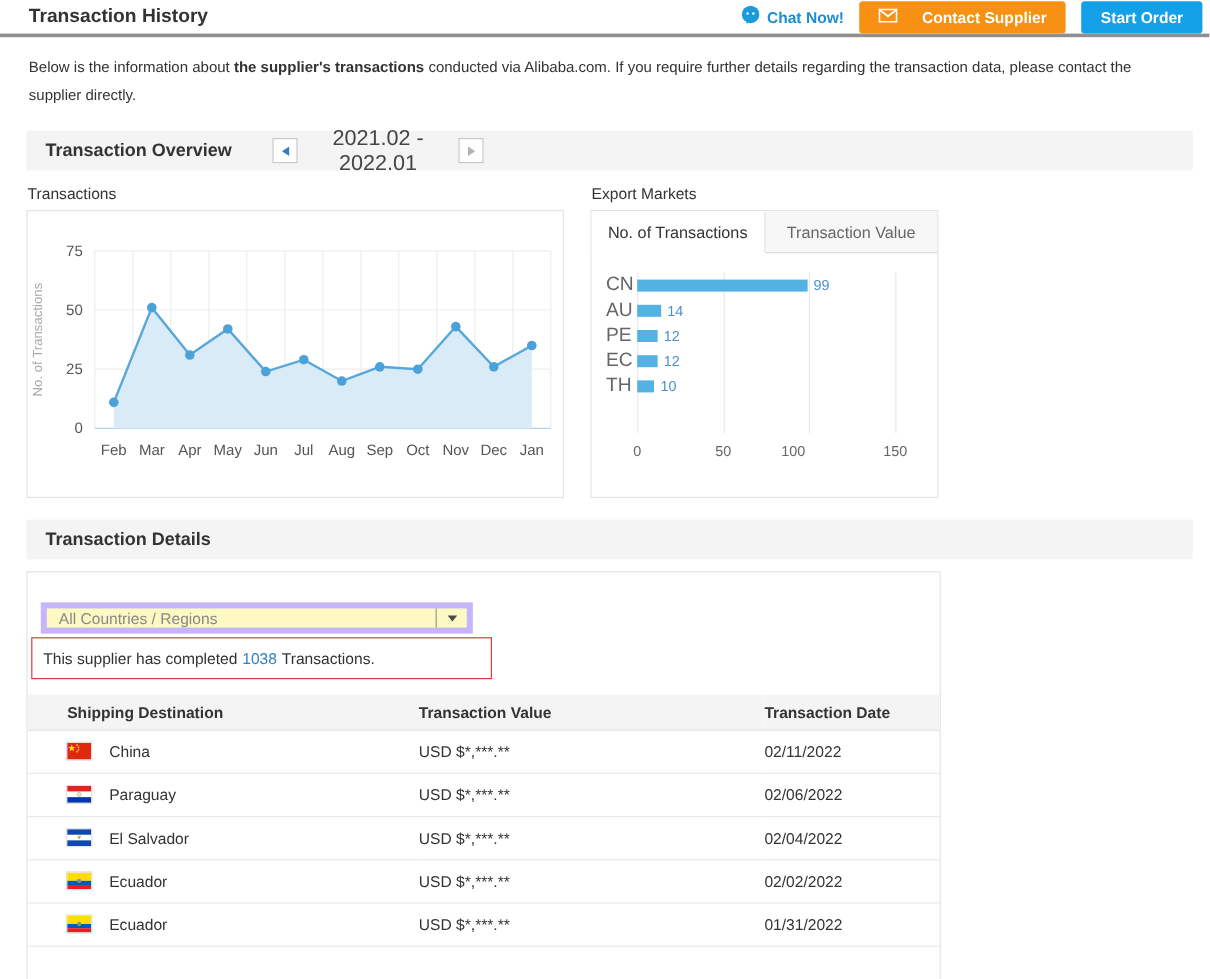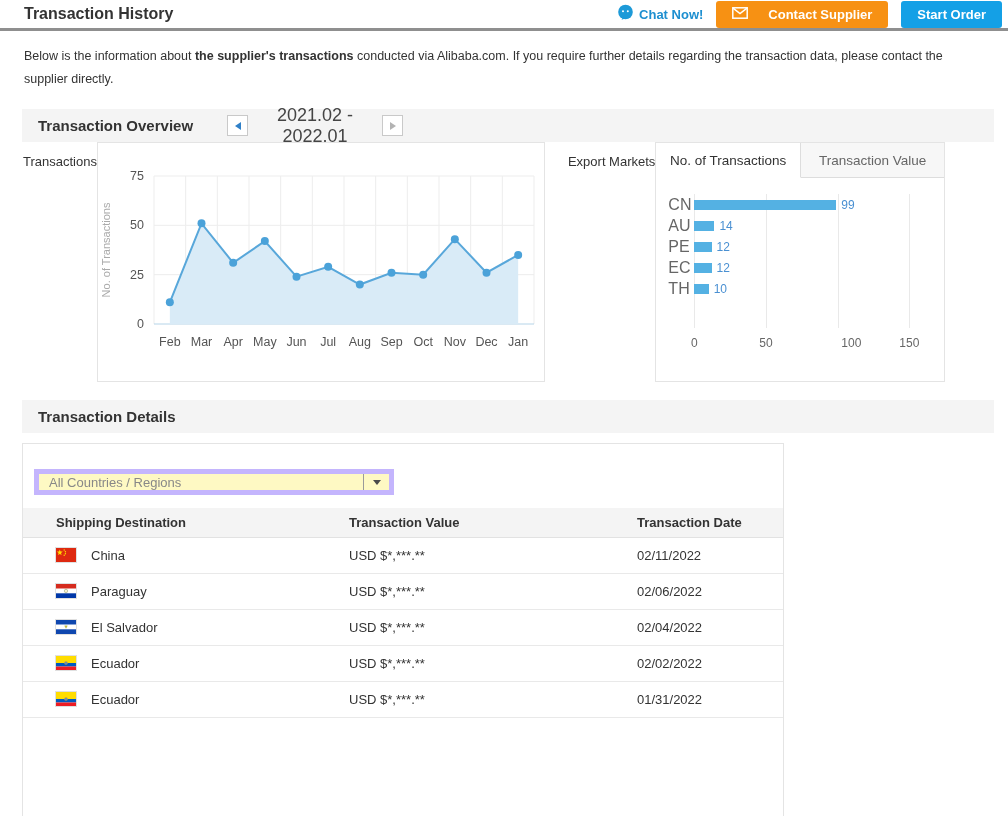--- a/index.html
+++ b/index.html
@@ -22,21 +22,21 @@
   .section-bar { margin:18px 14px 0 22px; background:#f4f4f4; height:33px; display:flex; align-items:center; padding:0 16px; }
   .section-title { font-size:15px; font-weight:bold; color:#333; }
   .date-nav { display:flex; align-items:center; margin-left:34px; }
   .nav-btn { width:21px; height:21px; background:#fff; border:1px solid #c9c9c9; display:flex; align-items:center; justify-content:center; cursor:pointer; }
   .arrow-left { width:0; height:0; border-top:4px solid transparent; border-bottom:4px solid transparent; border-right:6px solid #2f80c8; }
   .arrow-right { width:0; height:0; border-top:4px solid transparent; border-bottom:4px solid transparent; border-left:6px solid #b3b3b3; }
   .date-label { font-size:18px; color:#444; width:134px; text-align:center; }
 
   
   .charts-row { display:flex; margin-left:22px; }
-  .chart-col { display:flex; }
+  .chart-col { display:flex; flex-direction:column; }
   .chart-col + .chart-col { margin-left:22px; }
   .chart-label { font-size:13px; color:#333; margin:12px 0 6px 1px; }
   .panel { border:1px solid #e4e4e4; background:#fff; }
   .line-panel { width:448px; height:240px; }
   .bars-panel { width:290px; height:240px; }
 
   
   .tabs { display:flex; height:35px; }
   .tab { flex:1; display:flex; align-items:center; justify-content:center; font-size:13.5px; cursor:pointer; border-bottom:1px solid #ddd; }
   .tab.active { background:#fff; color:#333; border-bottom:1px solid #fff; border-right:1px solid #ddd; }
@@ -207,40 +207,45 @@
           </div>
           <div class="bar-row">
             <span class="bar-cat">TH</span>
             <div class="bar-fill" style="width: 14.3333px;"></div>
             <span class="bar-val">10</span>
           </div>
         </div>
       <div class="bar-xticks" id="bar-xticks">
           <span style="left: 38px;">0</span>
           <span style="left: 109.667px;">50</span>
-          <span style="left: 195px;">100</span>
+          <span style="left: 168px;">100</span>
           <span style="left: 253px;">150</span>
         </div>
     </div>
   </div>
 
 </div>
 
 <div class="section-bar">
   <div class="section-title">Transaction Details</div>
 </div>
 
 <div class="details-panel">
   <div class="dropdown">
     <div class="dropdown-text">All Countries / Regions</div>
     <div class="dropdown-btn">
         <span class="caret-down"></span>
       </div>
   </div>
 
+  <div class="notice">
+    <span>This supplier has completed</span>
+    <span class="count">1038</span>
+    <span>Transactions.</span>
+  </div>
 
   <table class="tx-table">
     <colgroup>
         <col style="width:326px">
         <col style="width:288px">
         <col>
       </colgroup>
     <thead>
       <tr>
         <th>Shipping Destination</th>

